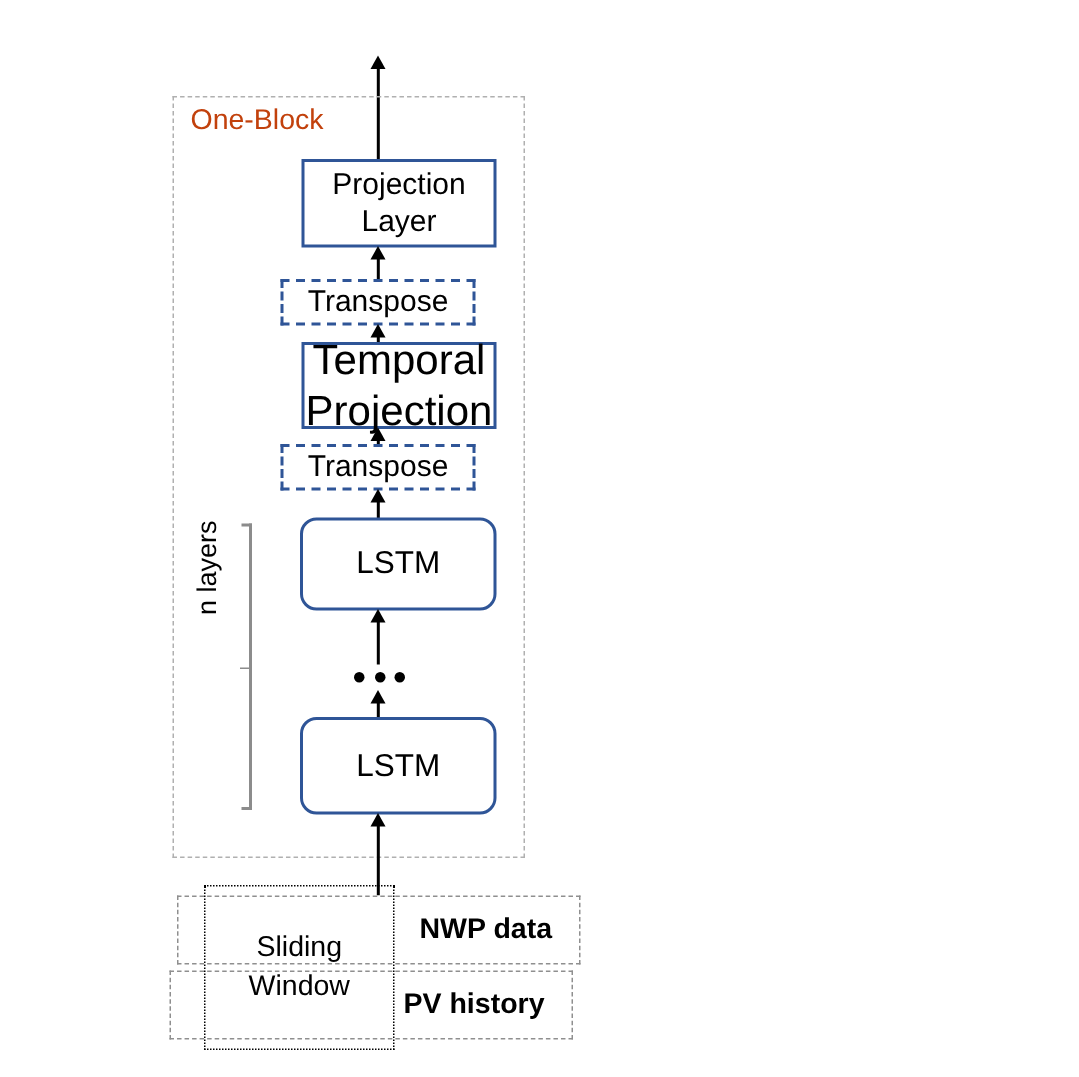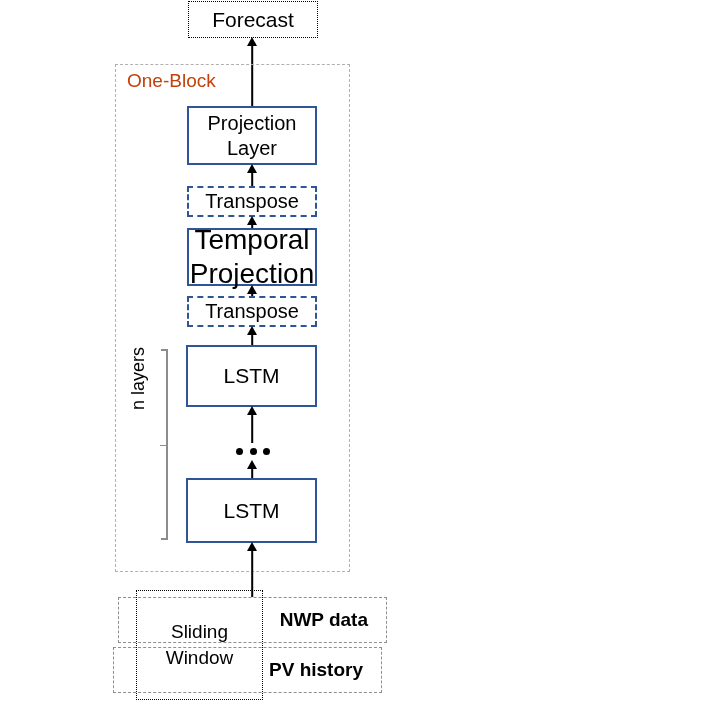--- a/index.html
+++ b/index.html
@@ -28,24 +28,24 @@
     align-items: center;
     justify-content: center;
     text-align: center;
     background: #ffffff;
     color: #000000;
     line-height: 1.22;
     white-space: pre-line;
   }
 
   
-  .b-solid-blue   { border: 2px solid #2f5597; }
+  .b-solid-blue   { border: 2px solid #2f5597; margin-left: 14px; }
   .b-dashed-blue  { border: 2px dashed #2f5597; }
   .b-dotted-thin  { border: 1px dotted #000000; }
-  .rounded        { border-radius: 0; }
+  .rounded        { border-radius: 11px; }
 
   
   #one-block-container {
     position: absolute;
     left: 115px;
     top: 64px;
     width: 235px;
     height: 508px;
     box-sizing: border-box;
     border: 1px dashed #b0b0b0;
@@ -176,21 +176,20 @@
     line-height: 1.38;
     white-space: pre-line;
     z-index: 2;
   }
 </style>
 </head>
 <body>
 
 <div id="diagram">
 
-  <div class="node b-dotted-thin" id="forecast-box" style="left:188px; top:1px; width:130px; height:37px; font-size:21px;">Forecast</div>
 
   <div class="arrow" style="left:252px; top:38px; height:68px;">
     <div class="head"></div>
     <div class="shaft" style="top:7px; height:61px;"></div>
   </div>
 
   <div id="one-block-container"></div>
   <div id="one-block-label">One-Block</div>
 
   <div class="node b-solid-blue" id="projection-layer-box" style="left:187px; top:106px; width:130px; height:59px; font-size:20px;">Projection

